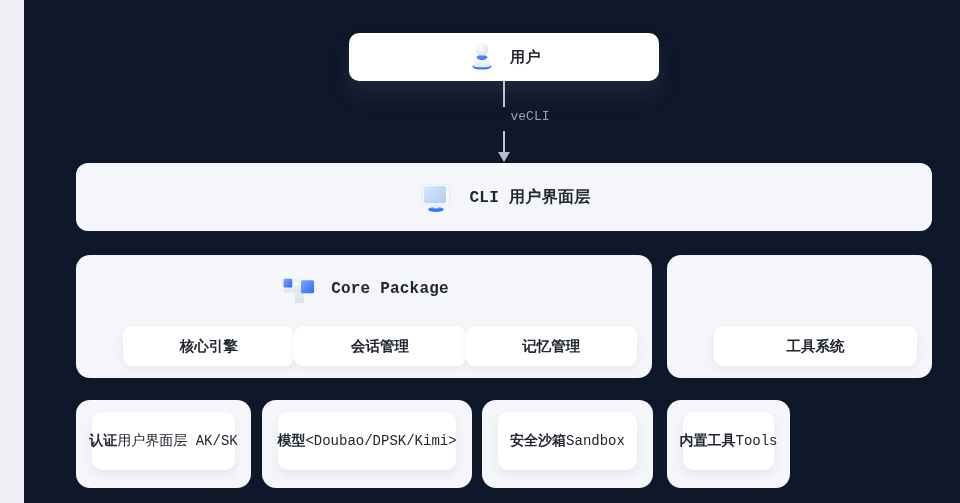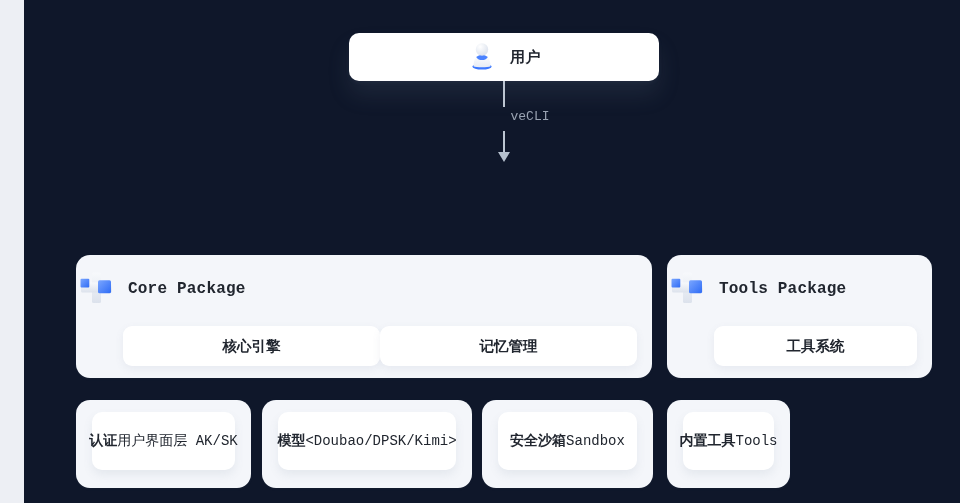--- a/index.html
+++ b/index.html
@@ -56,21 +56,21 @@
   
   .panel {
     position: absolute; top: 255px; height: 123px;
     background: #f4f6fa; border-radius: 14px;
     box-shadow: 0 1px 3px rgba(120,130,150,.06);
   }
   .panel.core  { left: 52px;  width: 576px; }
   .panel.tools { left: 643px; width: 265px; }
   .panel-head {
     position: absolute; top: 10px; left: 0; right: 0; height: 48px;
-    display: flex; align-items: center; gap: 12px;
+    display: flex; align-items: center; justify-content: center; gap: 12px;
   }
   .panel-title { font-size: 16px; font-weight: 700; letter-spacing: .2px; }
   .modules {
     position: absolute; left: 7px; right: 15px; top: 71px;
     display: flex;  padding-left: 40px;
   }
   .module {
     flex: 1; height: 40px;
     background: #ffffff; border-radius: 9px;
     box-shadow: 0 3px 8px rgba(100,116,139,.09);
@@ -141,51 +141,53 @@
       </svg>
     </span>
     <span class="node-label">用户</span>
   </div>
 
   <div class="conn-v c1"></div>
   <div class="conn-label">veCLI</div>
   <div class="conn-v c2"></div>
   <div class="conn-arrow"></div>
 
+  <div class="band">
+    <span class="icon">
+      <svg width="38" height="38" viewBox="0 0 40 40">
+        <ellipse cx="20" cy="33.2" rx="8.3" ry="2.6" fill="#3c78ff"></ellipse>
+        <rect x="17" y="26.5" width="6" height="5.5" fill="#e2e8f2"></rect>
+        <rect x="5.5" y="6.5" width="29" height="22" rx="2.5" fill="#f8fbfe"></rect>
+        <rect x="5.5" y="6.5" width="29" height="22" rx="2.5" fill="none" stroke="#e3e9f3" stroke-width="1"></rect>
+        <rect x="7.5" y="8.5" width="23" height="18" rx="1.2" fill="url(#m-screen)"></rect>
+      </svg>
+    </span>
+    <span class="band-label">CLI 用户界面层</span>
+  </div>
 
   <section class="panel core">
     <div class="panel-head">
       <span class="icon">
         <svg width="40" height="40" viewBox="0 0 40 40">
           <rect x="16" y="3.5" width="9" height="30.5" rx="1.5" fill="url(#p-gray)"></rect>
           <rect x="5" y="13.5" width="31" height="10" rx="1.5" fill="url(#p-gray)"></rect>
           <rect x="4.5" y="9.8" width="8.8" height="8.8" rx="1" fill="url(#p-blue)"></rect>
           <rect x="22" y="11.3" width="13" height="13" rx="1.5" fill="url(#p-blue)"></rect>
         </svg>
       </span>
       <span class="panel-title">Core Package</span>
     </div>
     <div class="modules">
       <div class="module">核心引擎</div>
+      <div class="module">会话管理</div>
       <div class="module">记忆管理</div>
     </div>
   </section>
 
   <section class="panel tools">
-    <div class="panel-head">
-      <span class="icon">
-        <svg width="40" height="40" viewBox="0 0 40 40">
-          <rect x="16" y="3.5" width="9" height="30.5" rx="1.5" fill="url(#p-gray)"></rect>
-          <rect x="5" y="13.5" width="31" height="10" rx="1.5" fill="url(#p-gray)"></rect>
-          <rect x="4.5" y="9.8" width="8.8" height="8.8" rx="1" fill="url(#p-blue)"></rect>
-          <rect x="22" y="11.3" width="13" height="13" rx="1.5" fill="url(#p-blue)"></rect>
-        </svg>
-      </span>
-      <span class="panel-title">Tools Package</span>
-    </div>
     <div class="modules">
       <div class="module">工具系统</div>
     </div>
   </section>
 
   <div class="leaf l1">
     <div class="leaf-card">
       <div class="leaf-line1">认证</div>
       <div class="leaf-line2">用户界面层 AK/SK</div>
     </div>

